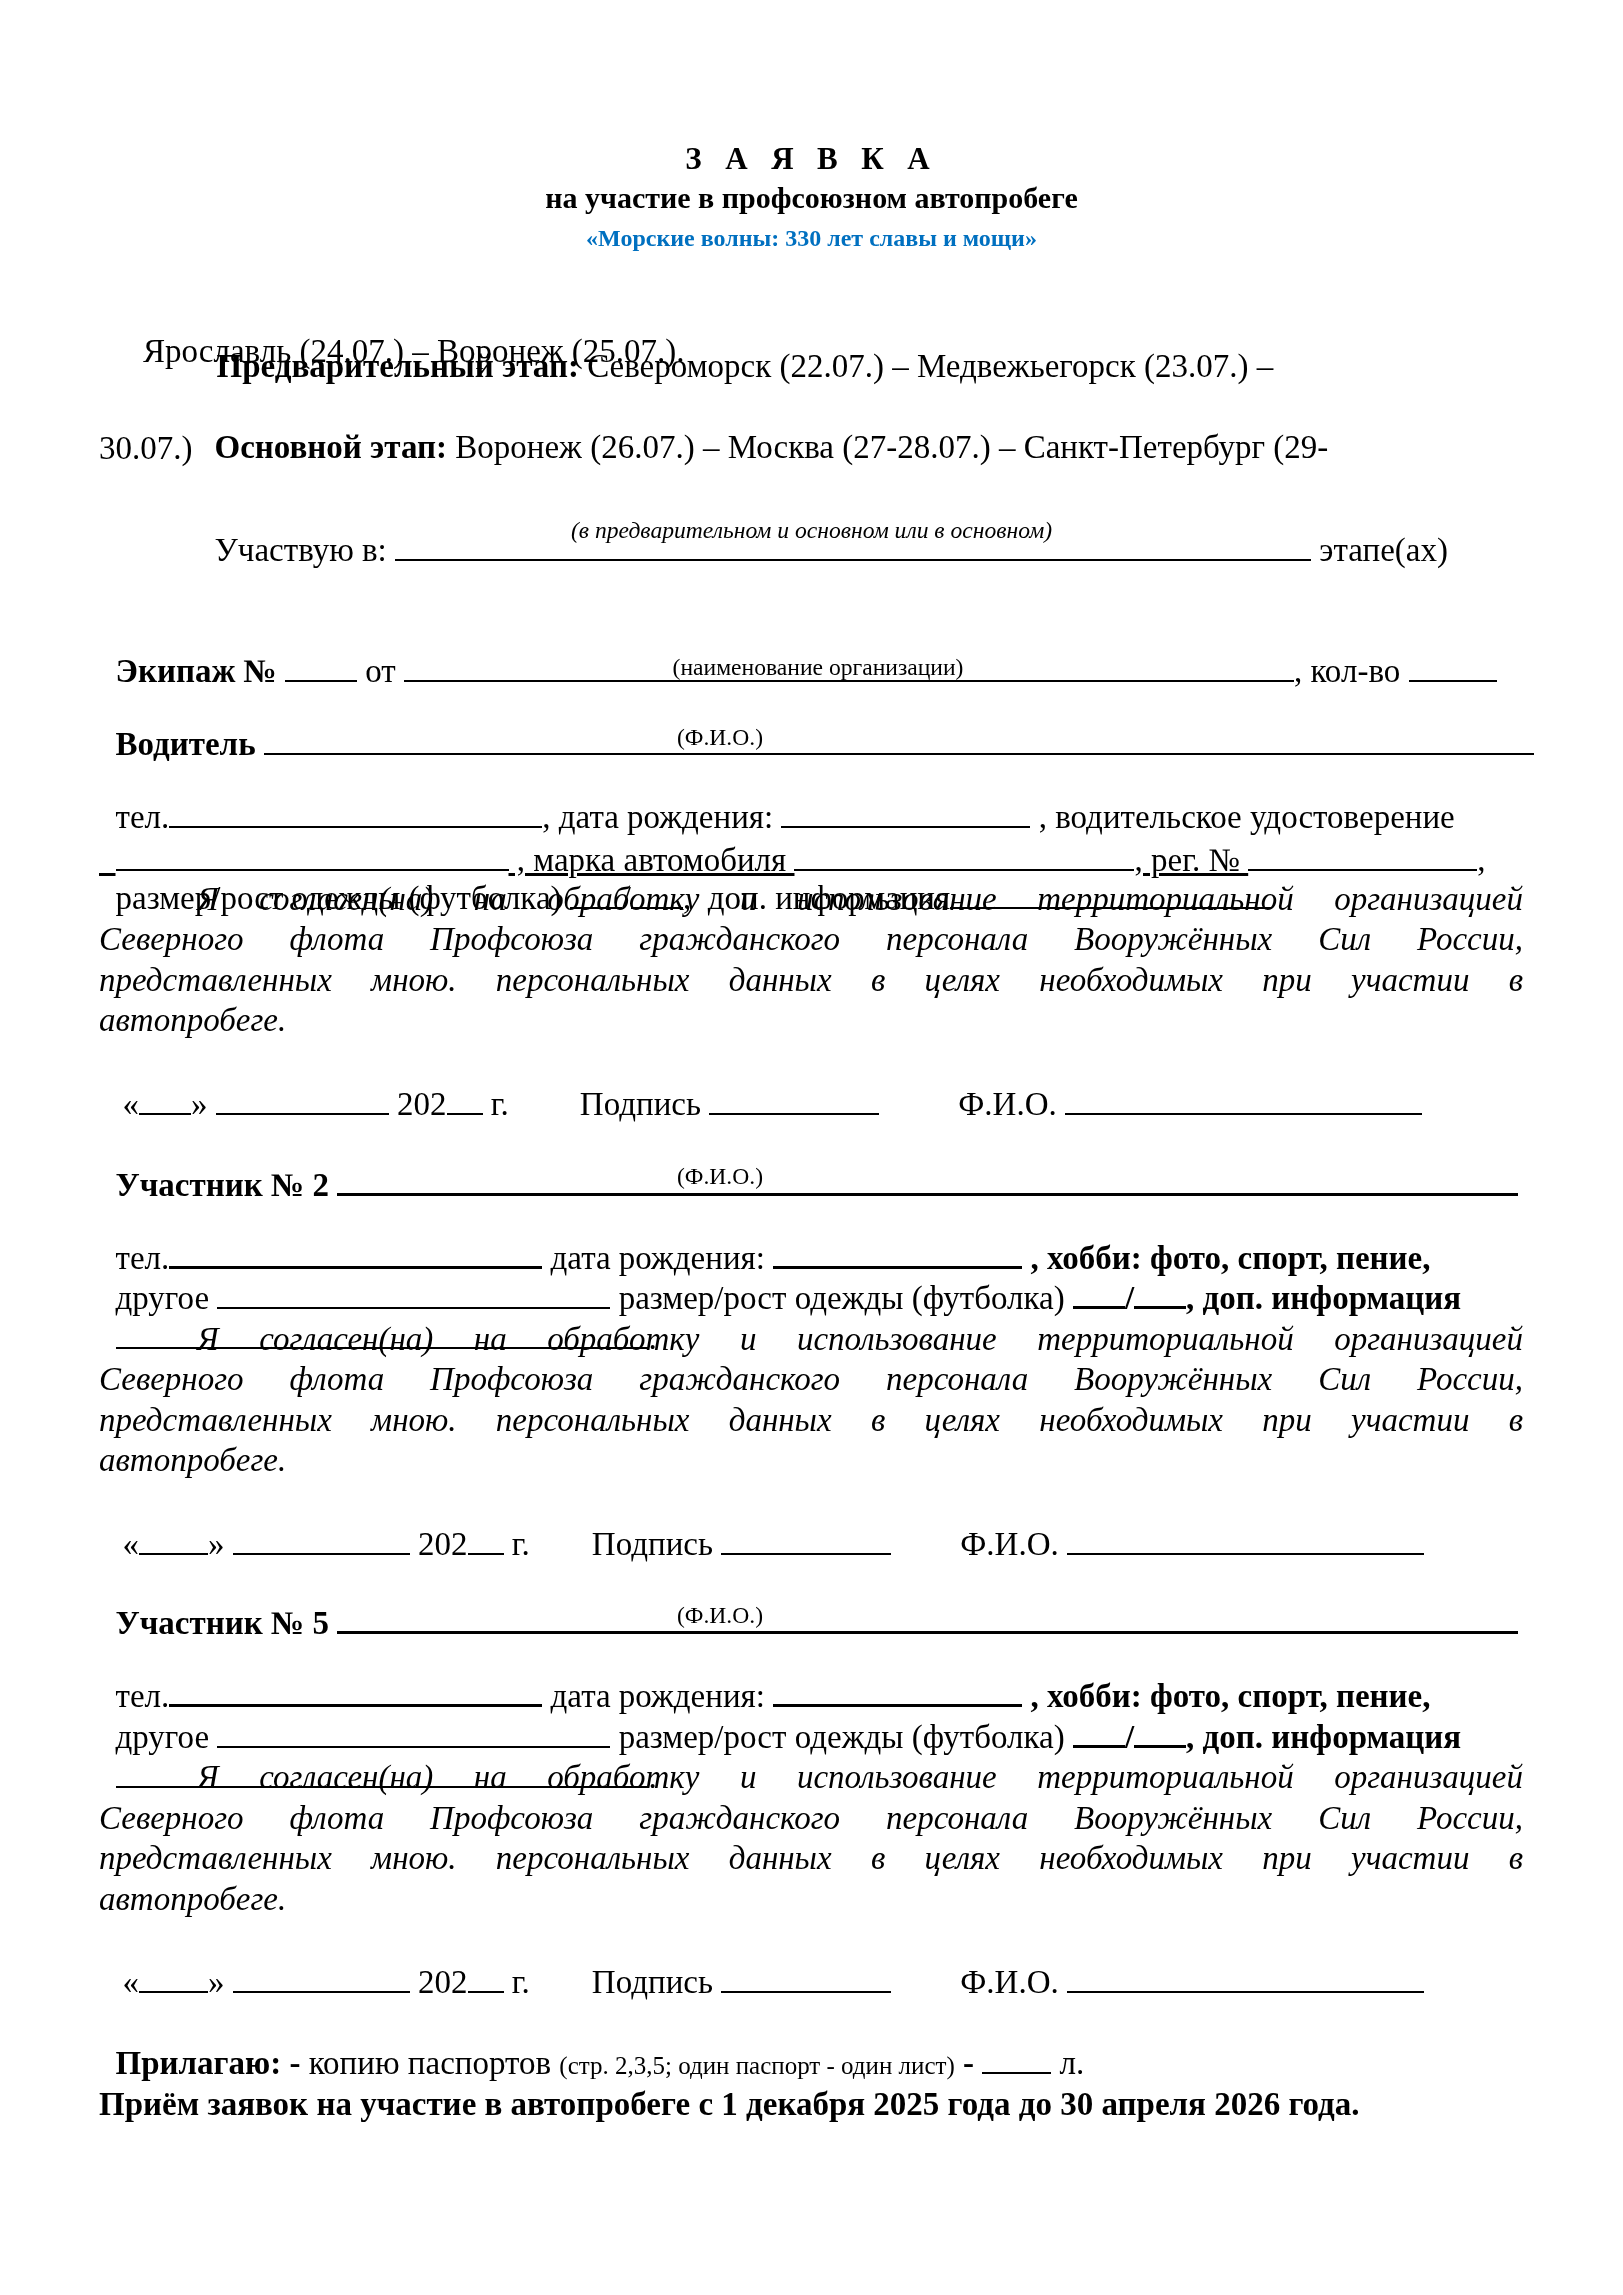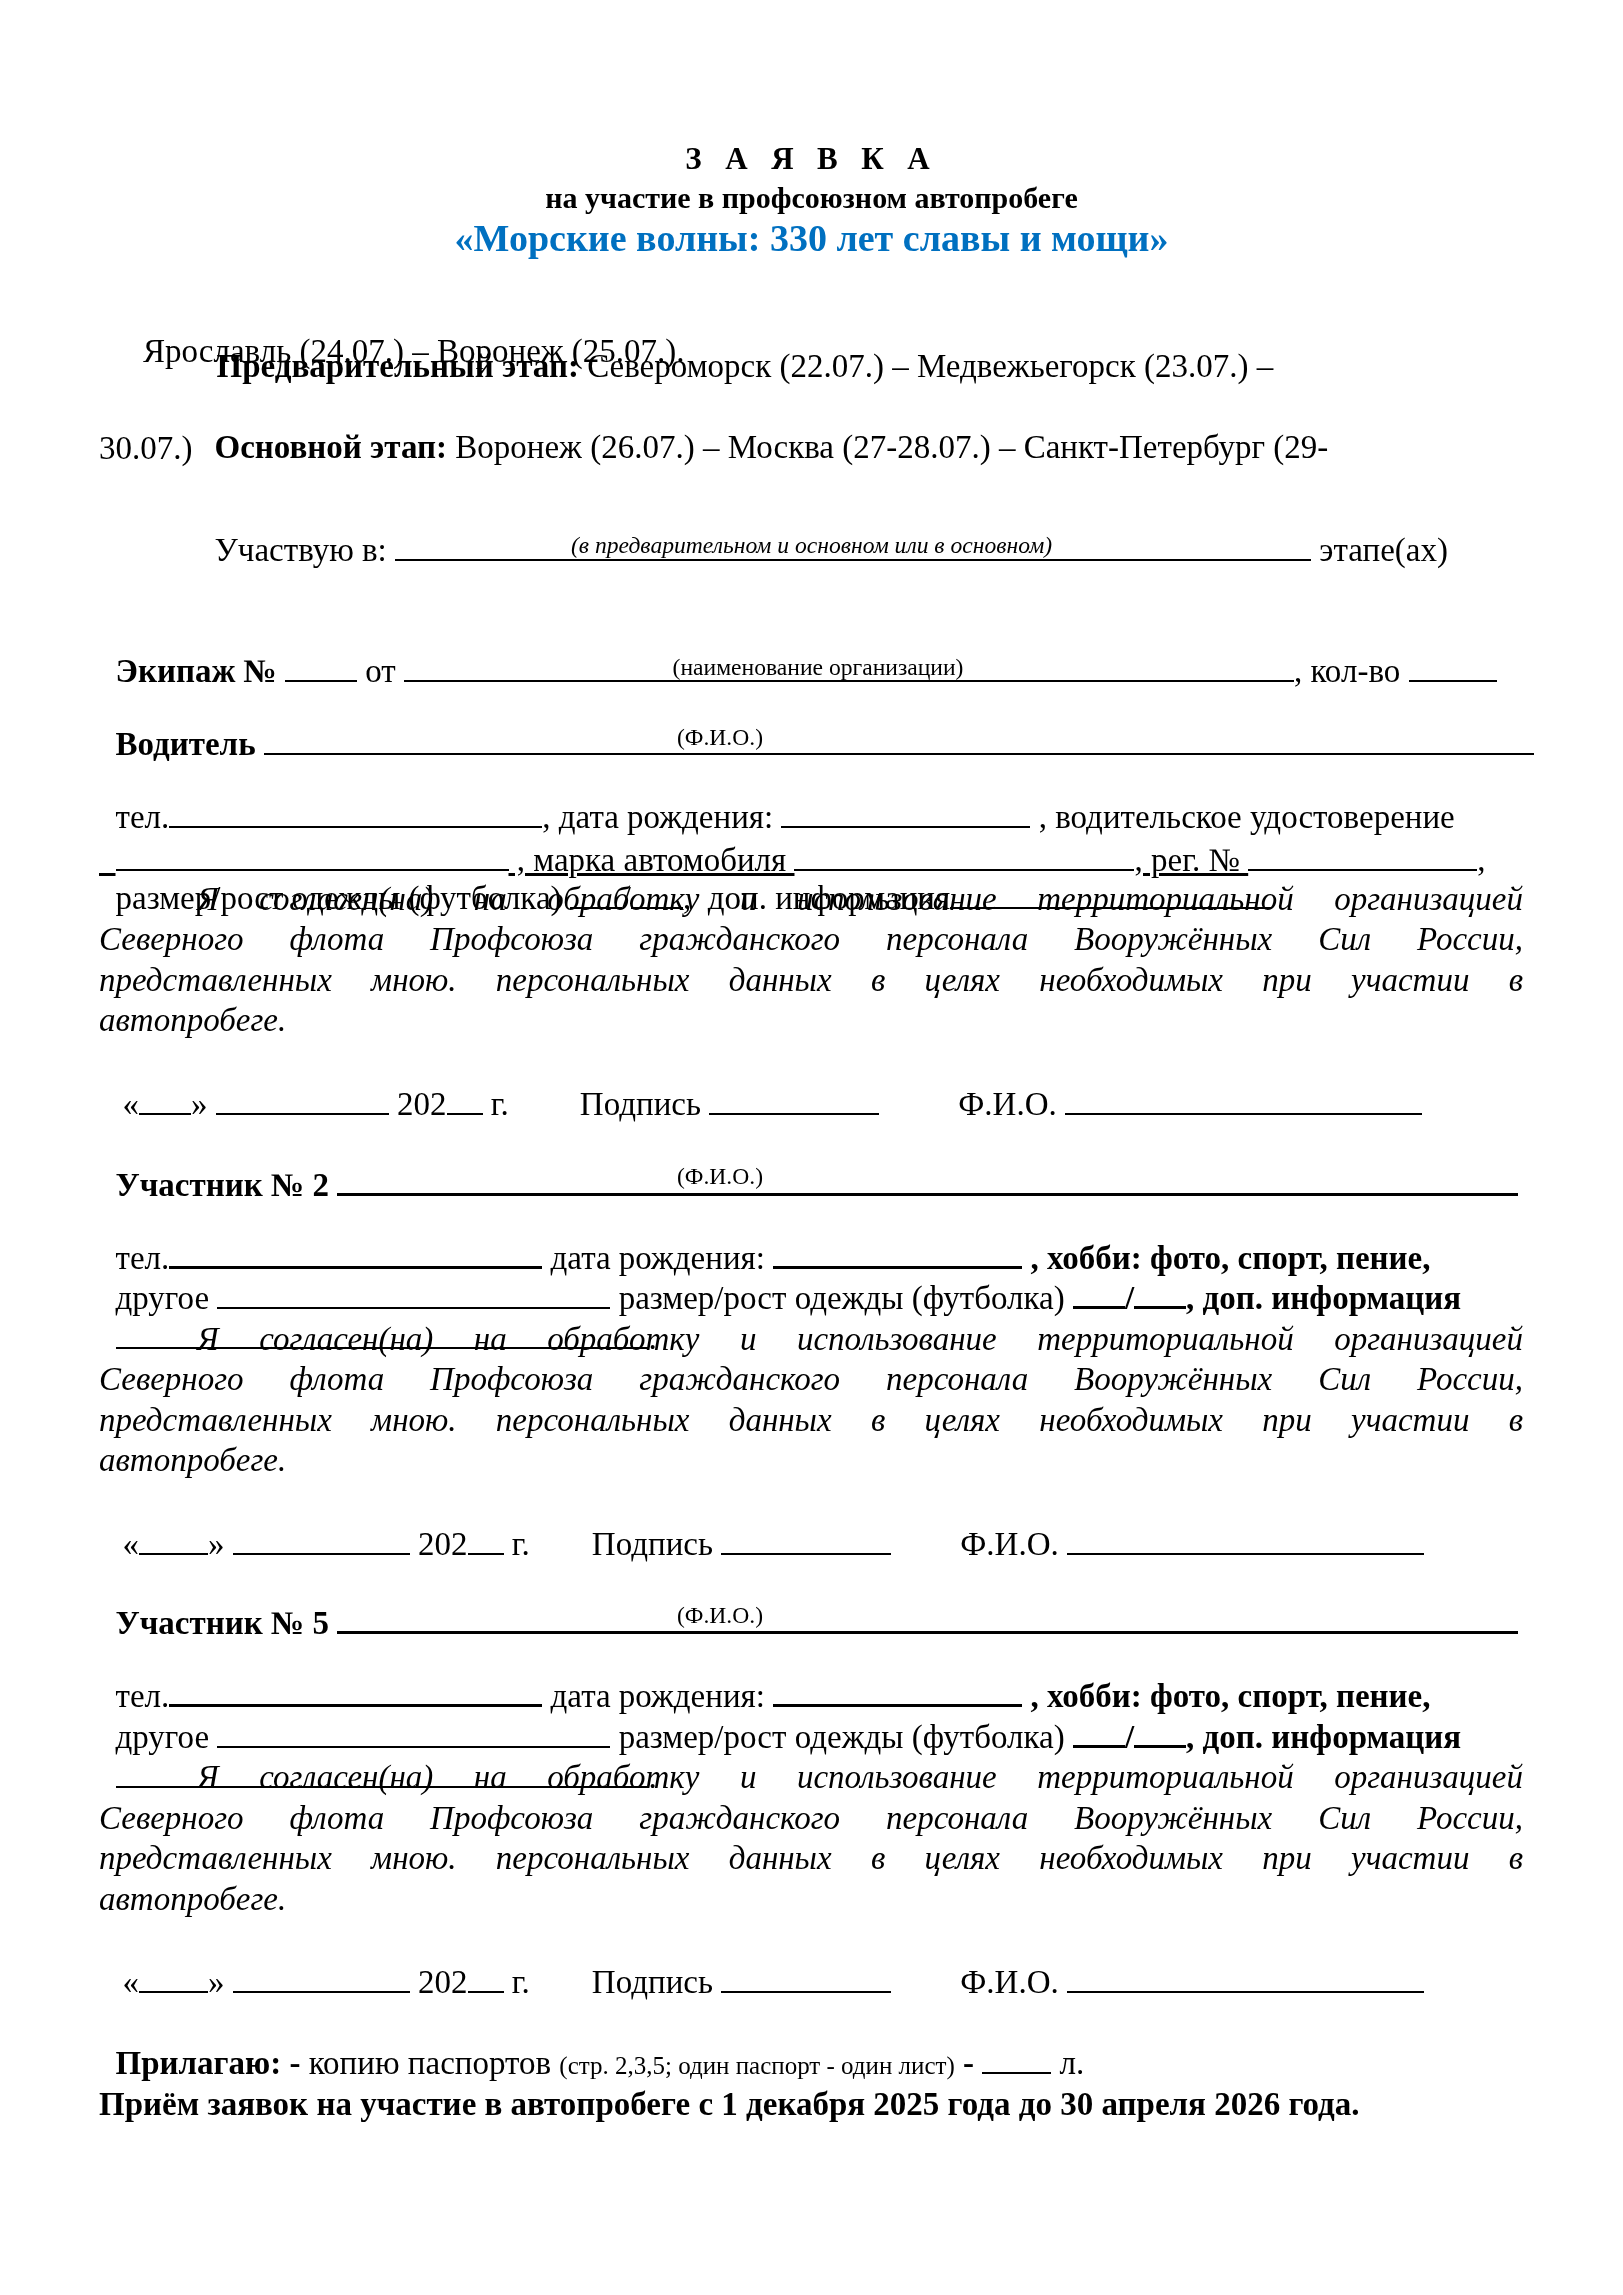--- a/index.html
+++ b/index.html
@@ -9,42 +9,42 @@
   .b { font-weight:bold; }
   .i { font-style:italic; }
   .center { left:0; width:1623px; text-align:center; }
   .blank { display:inline-block; border-bottom:2px solid #000; height:29px; vertical-align:baseline; }
   .blank.thick { border-bottom-width:3.9px; }
   .small { font-size:23.6px; line-height:29px; }
   .just { width:1424px; text-align:justify; text-align-last:justify; white-space:normal; }
   .indent { text-indent:98px; }
   .title1 { font-size:31px; font-weight:bold; letter-spacing:7.9px; }
   .title2 { font-size:30px; font-weight:bold; }
-  .title3 { font-size:38px; font-weight:bold; color:#0070C0; }
+  .title3 { font-size:24px; font-weight:bold; color:#0070C0; }
   .tiny { font-size:25px; }
 </style>
 </head>
 <body>
 
 <div class="ln center title1" style="top:139px;">З А Я В К А</div>
 <div class="ln center title2" style="top:178px;">на участие в профсоюзном автопробеге</div>
 <div class="ln center title3" style="top: 219px; color: rgb(0, 112, 192);">«Морские волны: 330 лет славы и мощи»</div>
 
 <div class="ln" style="top:308px; left:200px;">
   <span class="b">Предварительный этап:</span><span> Североморск (22.07.) – Медвежьегорск (23.07.) –</span>
 </div>
 <div class="ln" style="top:332px;margin-left:44px;">Ярославль (24.07.) – Воронеж (25.07.).</div>
 <div class="ln" style="top:389px; left:198px;">
   <span class="b">Основной этап:</span><span> Воронеж (26.07.) – Москва (27-28.07.) – Санкт-Петербург (29-</span>
 </div>
 <div class="ln" style="top:429px;">30.07.)</div>
 <div class="ln" style="top:491px; left:198px;">
   <span>Участвую в: </span><span class="blank" style="width:916px;"></span><span> этапе(ах)</span>
 </div>
-<div class="ln center small i" style="top:531px;">(в предварительном и основном или в основном)</div>
+<div class="ln center small i" style="top:516px;">(в предварительном и основном или в основном)</div>
 
 <div class="ln" style="top:612px;font-family:Liberation Serif, serif;">
   <span class="b">Экипаж №</span> <span class="blank" style="width:72px;"></span><span> от </span><span class="blank" style="width:890px;"></span><span>, кол-во </span><span class="blank" style="width:88px;"></span>
 </div>
 <div class="ln center small" style="top:653px; left:0; width:1636px;">(наименование организации)</div>
 
 <div class="ln" style="top:685px;">
   <span class="b">Водитель </span><span class="blank" style="width:1270px;"></span>
 </div>
 <div class="ln center small" style="top:723px; left:0; width:1440px;">(Ф.И.О.)</div>

